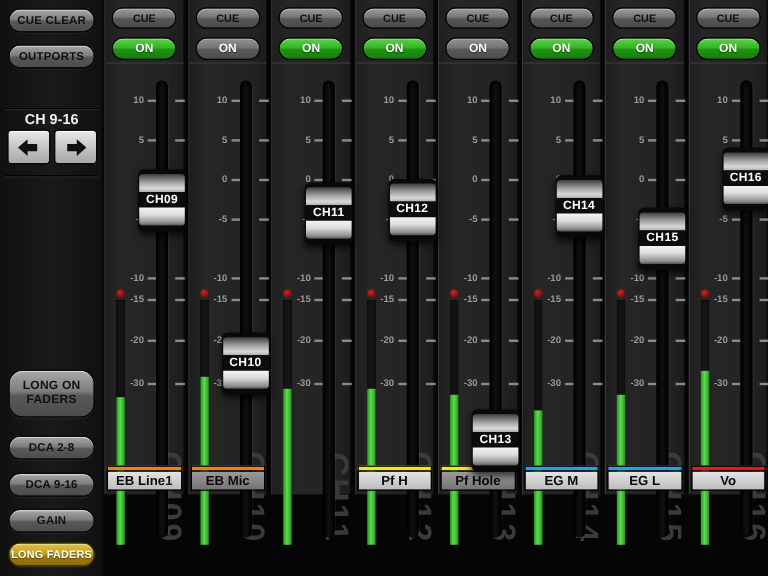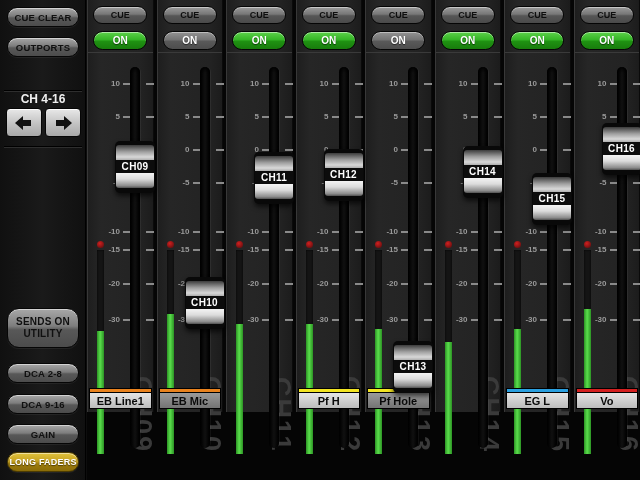--- a/index.html
+++ b/index.html
@@ -158,40 +158,40 @@
   .name-box.off { background:linear-gradient(180deg,#9a9a9a,#747474); }
 </style>
 </head>
 <body>
 
 <div id="sidebar">
   <div class="pillbtn" style="top:7px">CUE CLEAR</div>
   <div class="pillbtn" style="top:37px">OUTPORTS</div>
 
   <div class="side-divider" style="top:90px"></div>
-  <div id="bank-label">CH 4-16</div>
+  <div id="bank-label">CH 9-16</div>
 
   <div class="navbtn" style="left:6px">
     <span>
       <svg width="18" height="14" viewBox="0 0 18 14">
           <polygon points="0,7 8,0 8,4 16,4 16,10 8,10 8,14" fill="#111"></polygon>
         </svg>
     </span>
   </div>
   <div class="navbtn" style="left:45px">
     <span>
       <svg width="18" height="14" viewBox="0 0 18 14">
           <polygon points="18,7 10,0 10,4 2,4 2,10 10,10 10,14" fill="#111"></polygon>
         </svg>
     </span>
   </div>
 
   <div class="side-divider" style="top:146px"></div>
 
-  <div class="pillbtn big" style="top:308px">SENDS ON UTILITY</div>
+  <div class="pillbtn big" style="top:308px">LONG ON FADERS</div>
   <div class="pillbtn" style="top:363px">DCA 2-8</div>
   <div class="pillbtn" style="top:394px">DCA 9-16</div>
   <div class="pillbtn" style="top:424px">GAIN</div>
   <div class="pillbtn gold" style="top:452px">LONG FADERS</div>
 </div>
 
 <div id="strips">
   <div class="strip">
     <div class="strip-header">
       <div class="cue-btn">CUE</div>
@@ -601,20 +601,24 @@
         </div>
       </div>
 
       <div class="fader-cap" style="top: 91px;">
         <div class="cap-top"></div>
         <div class="cap-label">CH14</div>
         <div class="cap-bottom"></div>
       </div>
     </div>
 
+    <div class="name-section">
+      <div class="color-bar" style="background: rgb(43, 160, 224);"></div>
+      <div class="name-box on">EG M</div>
+    </div>
   </div>
 
   <div class="strip">
     <div class="strip-header">
       <div class="cue-btn">CUE</div>
       <div class="on-btn on">ON</div>
     </div>
 
     <div class="fader-area">
       <div class="scale-row sr0">

